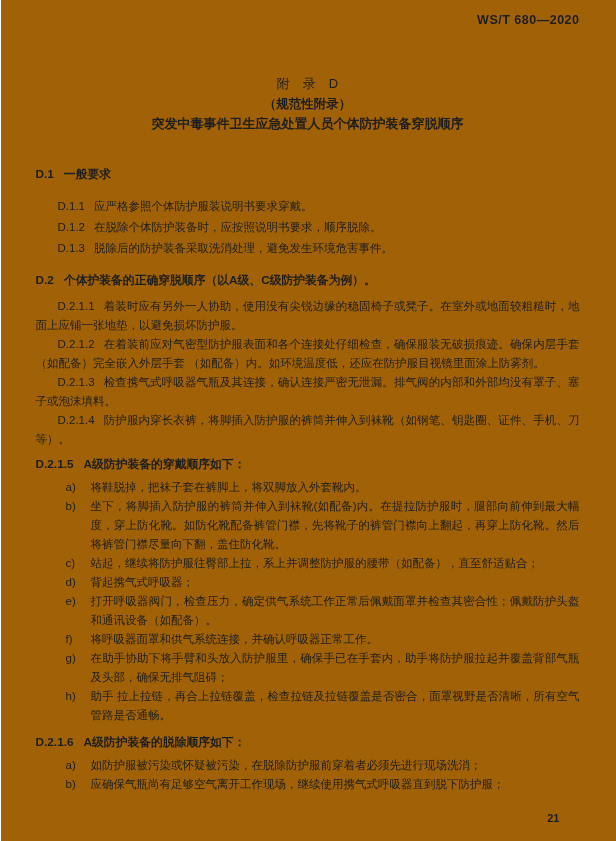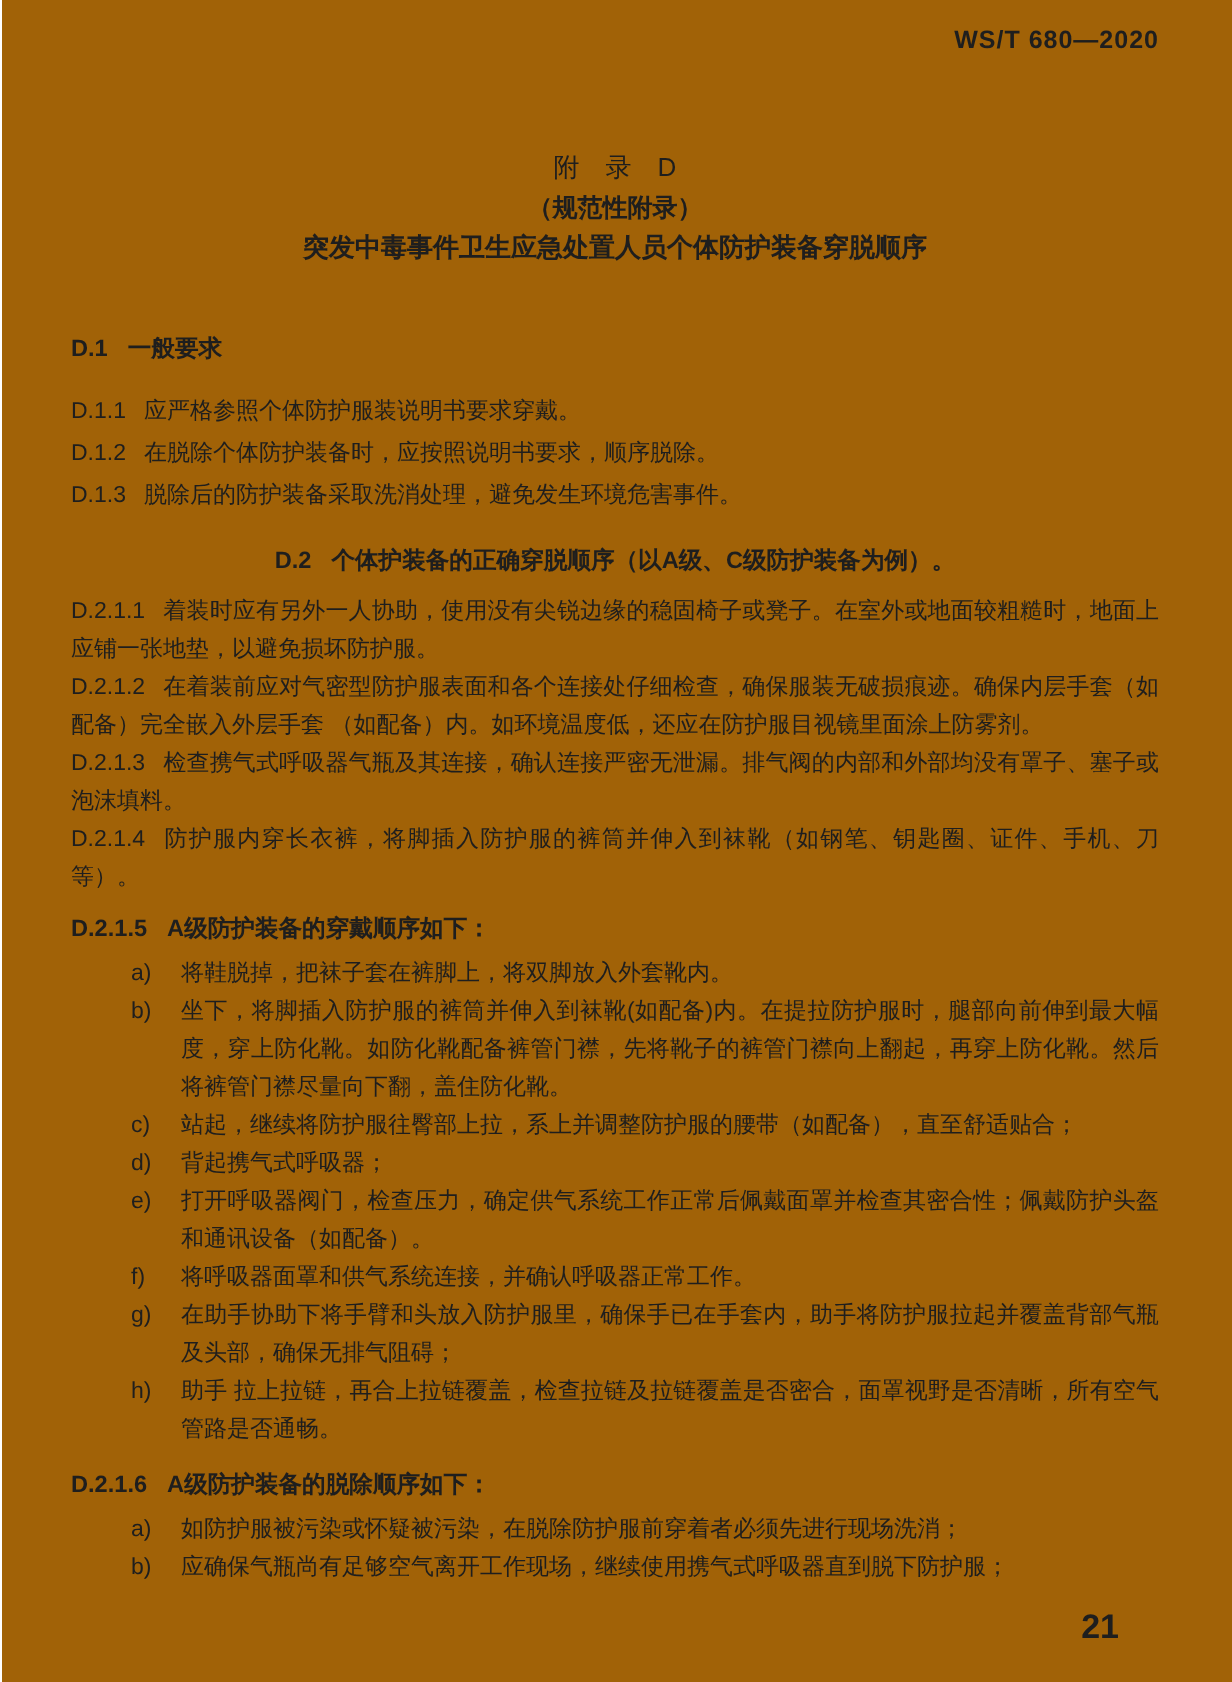--- a/index.html
+++ b/index.html
@@ -43,34 +43,35 @@
     font-weight: bold;
     line-height: 20px;
   }
   .sec-heading {
     font-size: 11.8px;
     font-weight: bold;
     line-height: 16px;
   }
   .sec-heading .num { margin-right: 10px; }
   .h-d1   { margin-top: 32px; }
-  .h-d2   { margin-top: 14px; text-align: center; }
+  .h-d2   { margin-top: 14px; }
   .h-d21  { margin-top: 20px; }
   .h-d215 { margin-top: 7px; }
   .h-d216 { margin-top: 9px; }
   .clause-group { margin-top: 15px; }
   .clause {
     font-size: 11.5px;
     line-height: 19px;
     margin: 0 0 2px 0;
     text-align: justify;
   }
   .clause .num {
     margin-right: 9px;
     white-space: nowrap;
+    margin-left: 22px;
   }
   .block-d21x { margin-top: 9px; }
   .block-d21x .clause { margin: 0; }
   .ol {
     margin-top: 6px;
     padding-left: 30px;
   }
   .li {
     display: flex;
     font-size: 11.5px;
@@ -79,21 +80,21 @@
   }
   .li-label {
     width: 25px;
     flex-shrink: 0;
   }
   .li-text { flex: 1; }
   .page-number {
     position: absolute;
     right: 56px;
     bottom: 17px;
-    font-size: 17px;
+    font-size: 11px;
     font-weight: bold;
   }
 </style>
 </head>
 <body>
 
 <div class="page">
   <div class="content">
 
     <div class="doc-header">WS/T 680—2020</div>

